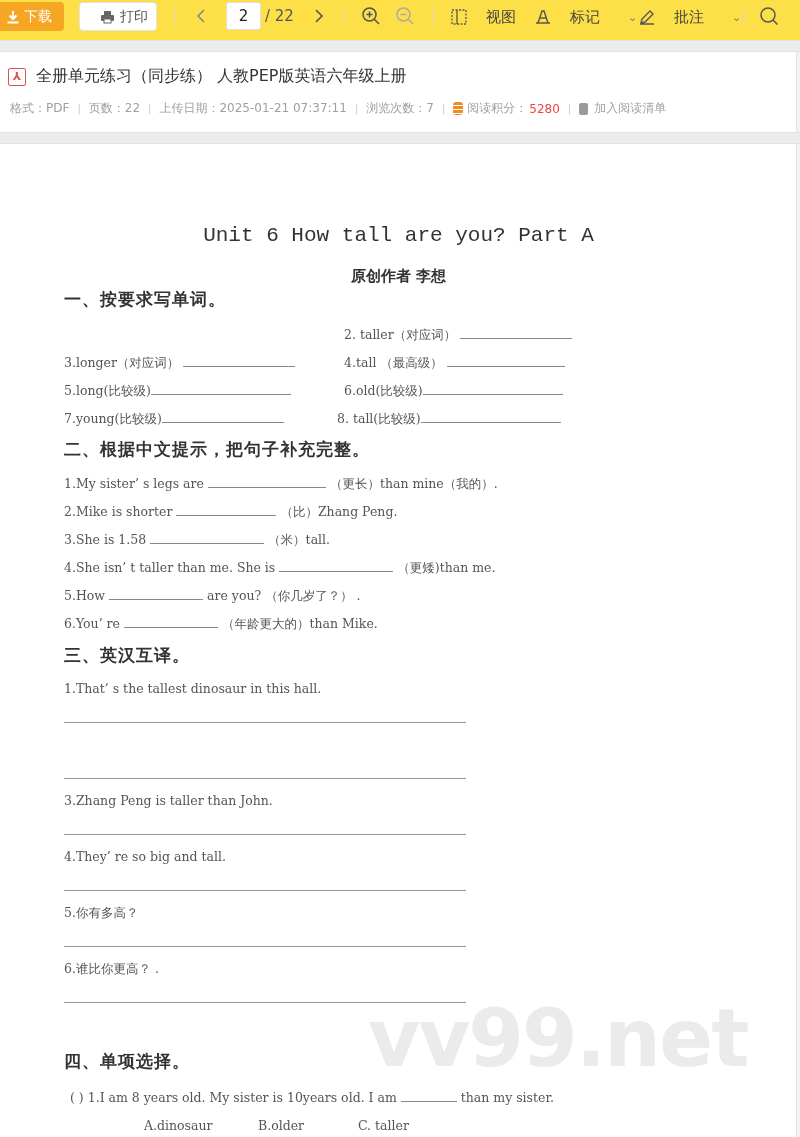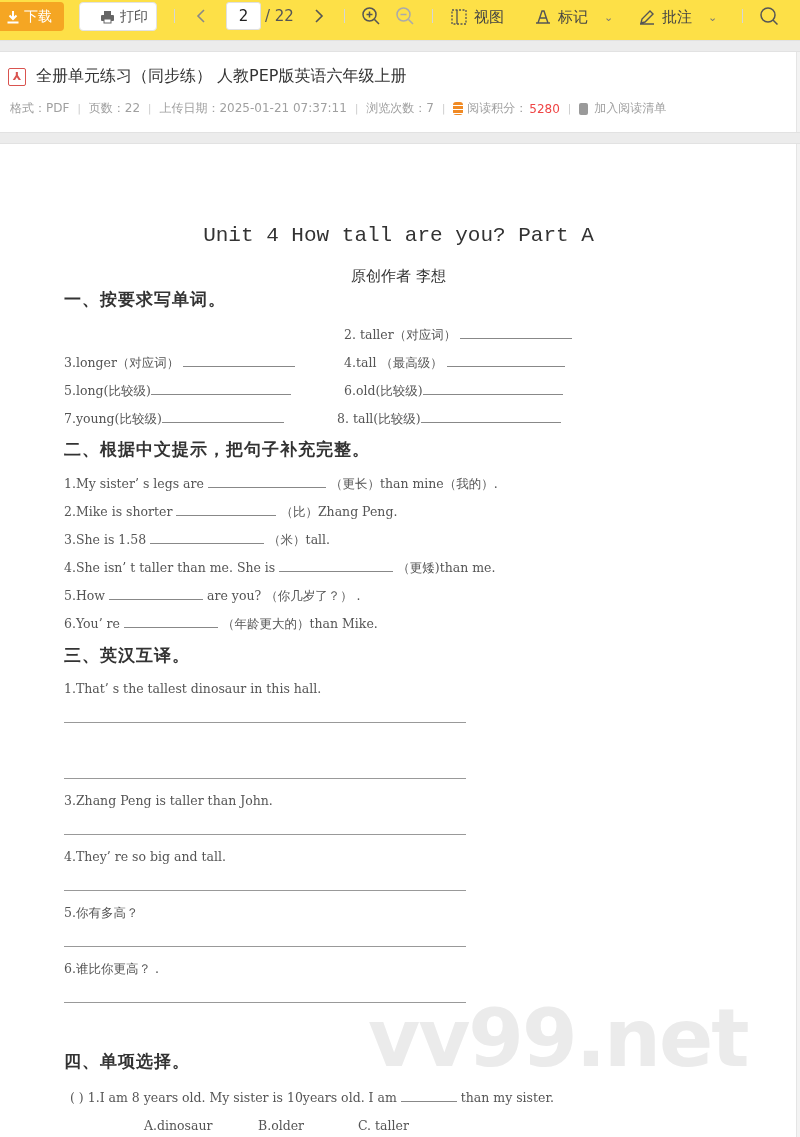--- a/index.html
+++ b/index.html
@@ -7,42 +7,42 @@
     body { font-family: "DejaVu Sans", "Liberation Sans", sans-serif; color: #333; position: relative; }
 
     
     .toolbar { position: absolute; left: 0; top: 0; width: 800px; height: 40px; background: #fde047; display: flex; align-items: center; }
     .btn-download { position: absolute; left: -6px; top: 2px; width: 70px; height: 29px; background: #f5a623; border-radius: 4px; color: #fff; display: flex; align-items: center; justify-content: center; font-size: 14px; gap: 4px; }
     .btn-print { position: absolute; left: 79px; top: 2px; width: 78px; height: 29px; background: #fff; border: 1px solid #e2e2e2; border-radius: 4px; color: #555; display: flex; align-items: center; justify-content: center; font-size: 14px; gap: 5px; padding-left: 12px; }
     .tb-sep { position: absolute; top: 9px; width: 1px; height: 14px; background: #d6d6d6; }
     .tb-icon { position: absolute; top: 5px; width: 22px; height: 22px; display: flex; align-items: center; justify-content: center; color: #777; }
     .page-input { position: absolute; left: 226px; top: 2px; width: 35px; height: 28px; background: #fff; border: 1px solid #e0e0e0; border-radius: 3px; font-size: 15px; text-align: center; line-height: 26px; color: #222; }
     .page-total { position: absolute; left: 265px; top: 7px; font-size: 15px; color: #555; }
-    .tb-item { position: absolute; top: 5px; height: 24px; display: flex; align-items: center; gap: 6px; font-size: 15px; color: #444; }
+    .tb-item { position: absolute; top: 5px; height: 24px; display: flex; align-items: center; gap: 18px; font-size: 15px; color: #444; }
     .tb-caret { font-size: 11px; color: #777; margin-left: 10px; }
 
     
     .gap-strip { position: absolute; left: 0; width: 800px; background: #ececec; border-top: 1px solid #e2e2e2; border-bottom: 1px solid #e2e2e2; }
 
     
     .info-panel { position: absolute; left: 0; top: 52px; width: 797px; height: 80px; background: #fff; border-right: 1px solid #e5e5e5; }
     .doc-title { position: absolute; left: 8px; top: 14px; display: flex; align-items: center; gap: 10px; font-size: 16px; color: #333; }
     .pdf-icon { width: 18px; height: 18px; border: 1.5px solid #d9534f; border-radius: 2px; color: #d9534f; font-size: 11px; display: flex; align-items: center; justify-content: center; font-weight: bold; }
     .meta-row { position: absolute; left: 10px; top: 48px; display: flex; align-items: center; font-size: 12px; color: #a0a0a0; white-space: nowrap; }
     .meta-sep { margin: 0 8px; color: #c8c8c8; font-size: 10px; }
     .meta-points { color: #ef4444; margin-left: 2px; }
     .coin-icon { width: 10px; height: 13px; margin-right: 4px; background: repeating-linear-gradient(#f08a24 0 3px, #fff 3px 4px); border-radius: 3px; }
     .clip-icon { width: 9px; height: 12px; margin-right: 6px; background: #9a9a9a; border-radius: 2px; }
 
     
     .page { position: absolute; left: 0; top: 144px; width: 797px; height: 993px; background: #fff; border-right: 1px solid #e5e5e5; overflow: hidden; }
     .serif { font-family: "DejaVu Serif", "Liberation Serif", serif; }
     .mono { font-family: "Liberation Mono", "DejaVu Sans Mono", monospace; }
     .ws-title { position: absolute; left: 0; width: 797px; top: 80px; text-align: center; font-size: 21px; color: #333; }
-    .ws-author { position: absolute; left: 0; width: 797px; top: 123px; text-align: center; font-size: 15px; font-weight: normal; color: #333; }
+    .ws-author { position: absolute; left: 0; width: 797px; top: 123px; text-align: center; font-size: 15px; font-weight: bold; color: #333; }
     .sec-heading { position: absolute; left: 64px; font-size: 17px; font-weight: bold; color: #333; letter-spacing: 1px; }
     .q { position: absolute; font-size: 12.5px; color: #555; white-space: nowrap; }
     .blank { display: inline-block; border-bottom: 1px solid #888; height: 10px; vertical-align: baseline; }
     .answer-line { position: absolute; left: 64px; width: 402px; height: 1px; background: #999; }
     .watermark { position: absolute; left: 368px; top: 848px; font-size: 80px; font-weight: bold; color: #ebebeb; font-family: "DejaVu Sans", sans-serif; letter-spacing: -2px; }
   </style>
 </head>
 <body>
 
 <div class="toolbar">
@@ -138,21 +138,21 @@
     <span class="meta-points">5280</span>
     <span class="meta-sep">|</span>
     <span class="clip-icon"></span>
     <span>加入阅读清单</span>
   </div>
 </div>
 
 <div class="gap-strip" style="top:132px;height:12px"></div>
 
 <div class="page">
-  <div class="ws-title mono">Unit 4 How tall are you? Part A</div>
+  <div class="ws-title mono">Unit 6 How tall are you? Part A</div>
   <div class="ws-author">原创作者 李想</div>
 
   <div class="sec-heading" style="top:144px">一、按要求写单词。</div>
   <div class="q serif" style="left:344px;top:183px"><span>2. taller（对应词）</span><span class="blank" style="width:112px;margin-left:4px"></span></div>
   <div class="q serif" style="left:64px;top:211px"><span>3.longer（对应词）</span><span class="blank" style="width:112px;margin-left:4px"></span></div>
   <div class="q serif" style="left:344px;top:211px"><span>4.tall （最高级）</span><span class="blank" style="width:118px;margin-left:4px"></span></div>
   <div class="q serif" style="left:64px;top:239px"><span>5.long(比较级)</span><span class="blank" style="width:140px"></span></div>
   <div class="q serif" style="left:344px;top:239px"><span>6.old(比较级)</span><span class="blank" style="width:140px"></span></div>
   <div class="q serif" style="left:64px;top:267px"><span>7.young(比较级)</span><span class="blank" style="width:122px"></span></div>
   <div class="q serif" style="left:337px;top:267px"><span>8. tall(比较级)</span><span class="blank" style="width:140px"></span></div>

